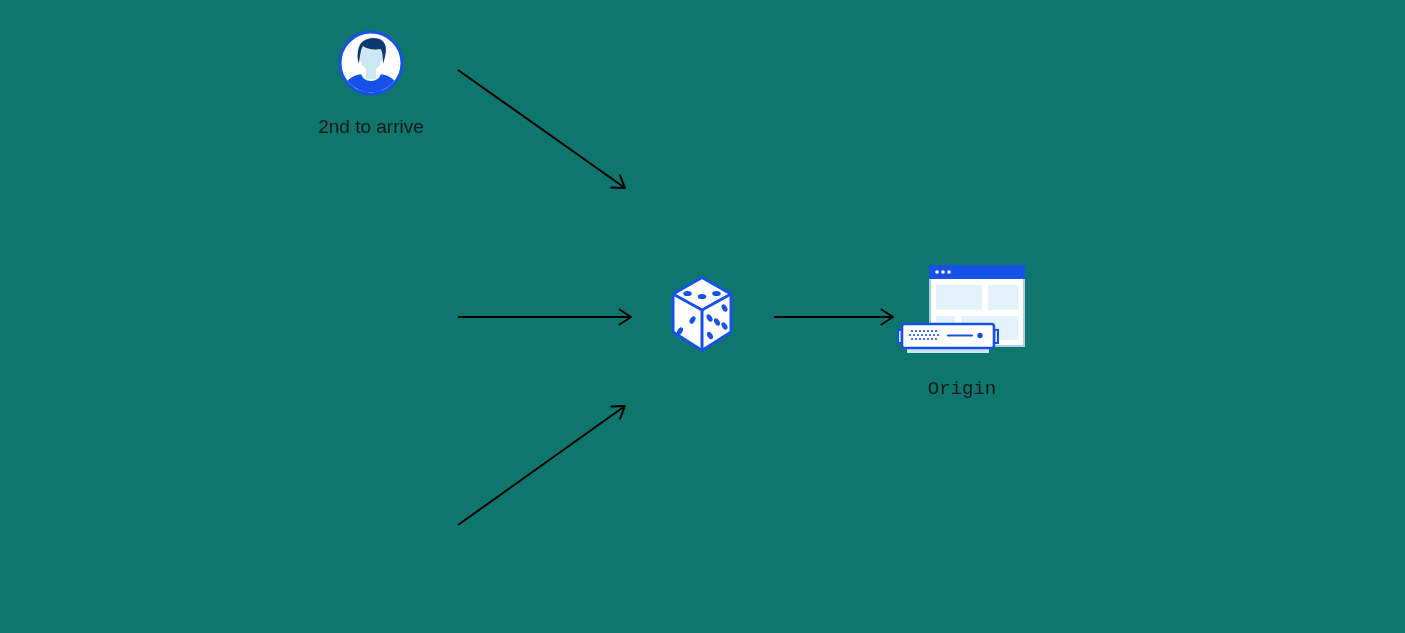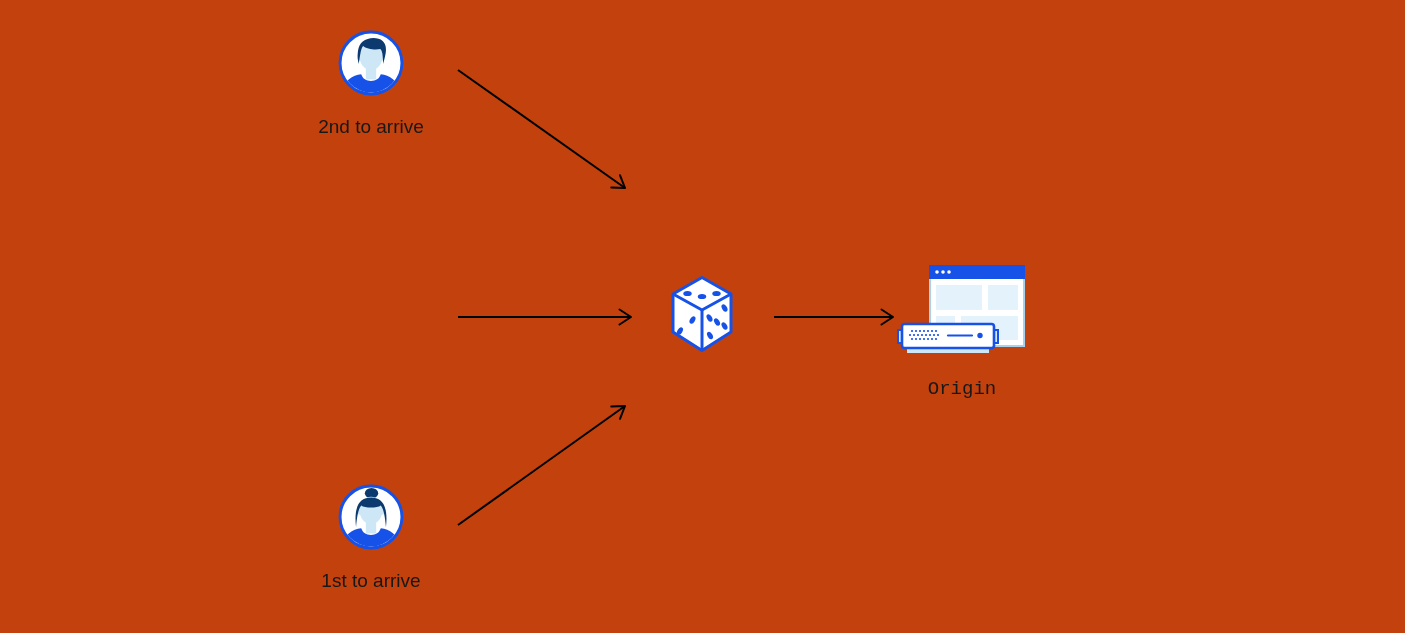--- a/index.html
+++ b/index.html
@@ -1,20 +1,20 @@
 <!DOCTYPE html>
 <html><head>
 <meta charset="utf-8">
 <style>
   html, body { margin: 0; padding: 0; background: #ffffff; }
   .canvas {
     position: relative;
     width: 1405px;
     height: 633px;
-    background: #c2410c;
+    background: #0f766e;
     font-family: "Liberation Sans", "DejaVu Sans", sans-serif;
     overflow: hidden;
   }
   .arrow-layer {
     position: absolute;
     left: 0; top: 0;
     width: 1405px; height: 633px;
     pointer-events: none;
   }
   .node { position: absolute; }
@@ -59,40 +59,20 @@
         <ellipse cx="20.5" cy="26.5" rx="2.2" ry="3.2" fill="#cde7f6"></ellipse>
         <ellipse cx="43.5" cy="26.5" rx="2.2" ry="3.2" fill="#cde7f6"></ellipse>
         <ellipse cx="32" cy="25.5" rx="11.2" ry="13.2" fill="#cde7f6"></ellipse>
         <path d="M 20 33 C 18.2 24 18.8 15.5 24 11.2 C 29 7 38.5 6.6 43.3 10.6 C 47 13.8 47.2 20 45.6 25.6 C 44.8 28.4 44.2 31 44 33 C 43.2 26 43.6 21 41 18.4 C 36 19.6 27 18.2 24.4 15.4 C 21.8 18.2 21.4 26 20 33 Z" fill="#0d3a6e"></path>
       </g>
     </svg>
     <div class="node-label" style="left:-47px; top:86px; width:160px;">2nd to arrive</div>
   </div>
 
 
-  <div class="node" style="left:338px; top:484px;">
-    <svg width="66" height="66" viewBox="0 0 64 64">
-      <defs>
-          <clipPath id="clipC">
-            <circle cx="32" cy="32" r="28.6"></circle>
-          </clipPath>
-        </defs>
-      <circle cx="32" cy="32" r="30" fill="#ffffff" stroke="#1652e8" stroke-width="2.8"></circle>
-      <g clip-path="url(#clipC)">
-        <rect x="27" y="30" width="10" height="18" fill="#cde7f6"></rect>
-        <path d="M 2 64 C 4 51 13 44 22.5 43 C 24 47.5 27.5 49.5 32 49.5 C 36.5 49.5 40 47.5 41.5 43 C 51 44 60 51 62 64 Z" fill="#1652e8"></path>
-        <ellipse cx="32.5" cy="9" rx="6.5" ry="5.2" fill="#0d3a6e"></ellipse>
-        <ellipse cx="20.5" cy="26.5" rx="2.2" ry="3.2" fill="#cde7f6"></ellipse>
-        <ellipse cx="43.5" cy="26.5" rx="2.2" ry="3.2" fill="#cde7f6"></ellipse>
-        <ellipse cx="32" cy="25.5" rx="11.2" ry="13.2" fill="#cde7f6"></ellipse>
-        <path d="M 17.5 42 C 15 20 22 13.2 32 13.2 C 42 13.2 49 20 46.5 42 C 45.5 30 44 23.8 41.5 20.8 C 38 23.4 26 23.4 22.5 20.8 C 20 23.8 18.5 30 17.5 42 Z" fill="#0d3a6e"></path>
-      </g>
-    </svg>
-    <div class="node-label" style="left:-47px; top:86px; width:160px;">1st to arrive</div>
-  </div>
 
   <div class="node" style="left:666px; top:274px;">
     <svg width="72" height="80" viewBox="0 0 72 80">
       <g stroke="#1652e8" stroke-width="3" stroke-linejoin="round" fill="#ffffff">
         <path d="M 36 3.5 L 65 20 L 65 58 L 36 76.5 L 7 58 L 7 20 Z"></path>
         <path d="M 7 20 L 36 36 L 65 20" fill="none"></path>
         <path d="M 36 36 L 36 76.5" fill="none"></path>
       </g>
       <g fill="#1652e8">
         <ellipse cx="21.5" cy="19.5" rx="4.2" ry="2.6"></ellipse>

